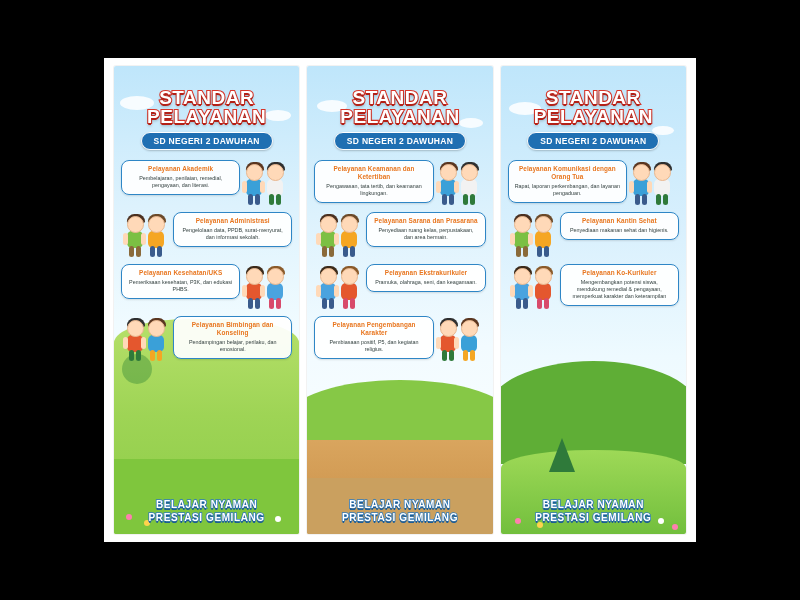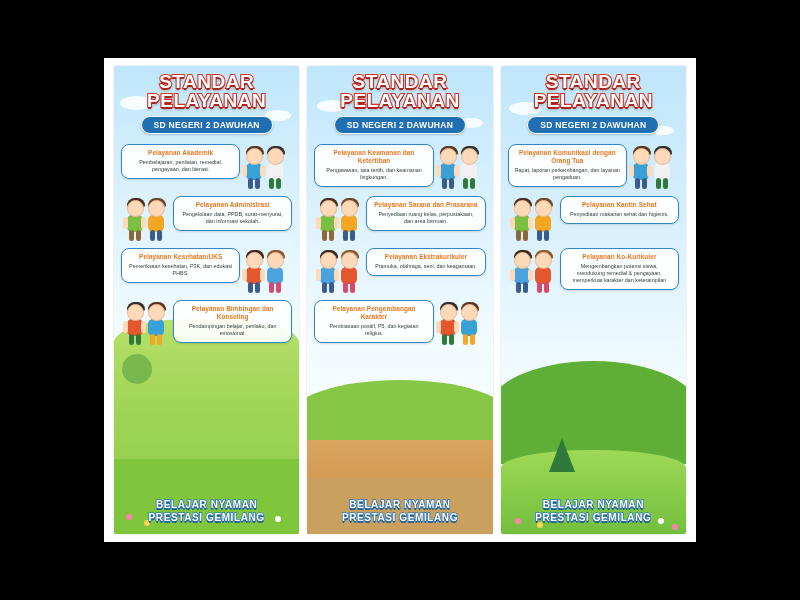--- a/index.html
+++ b/index.html
@@ -64,21 +64,21 @@
   .p2 .ground { height: 20%; background: linear-gradient(#d9a55e 0%, #c98f48 100%); }
   .p2 .hill { position:absolute; left:-10%; right:-10%; bottom:17%; height:16%; background:#86c846; border-radius: 50% 50% 0 0; }
   .p2 .road { position:absolute; left:0; right:0; bottom:0; height:12%; background:#caa05f; }
   .p3 .ground { height: 18%; background: linear-gradient(#9ed957 0%, #72bf3d 100%); border-top-left-radius: 50% 18px; border-top-right-radius: 50% 18px; }
   .p3 .hill { position:absolute; left:-8%; right:-8%; bottom:15%; height:22%; background:#5fae36; border-radius: 50% 50% 0 0; }
   .tree { position:absolute; background:#3f8f3a; }
 
   
   .head {
     position: relative;
-    padding: 6px 8px 4px;
+    padding: 22px 8px 4px;
     text-align: center;
     z-index: 4;
   }
   .title {
     font-weight: 900;
     letter-spacing: .5px;
     line-height: 1.02;
     color: #ffffff;
     font-size: 19px;
     text-transform: uppercase;

